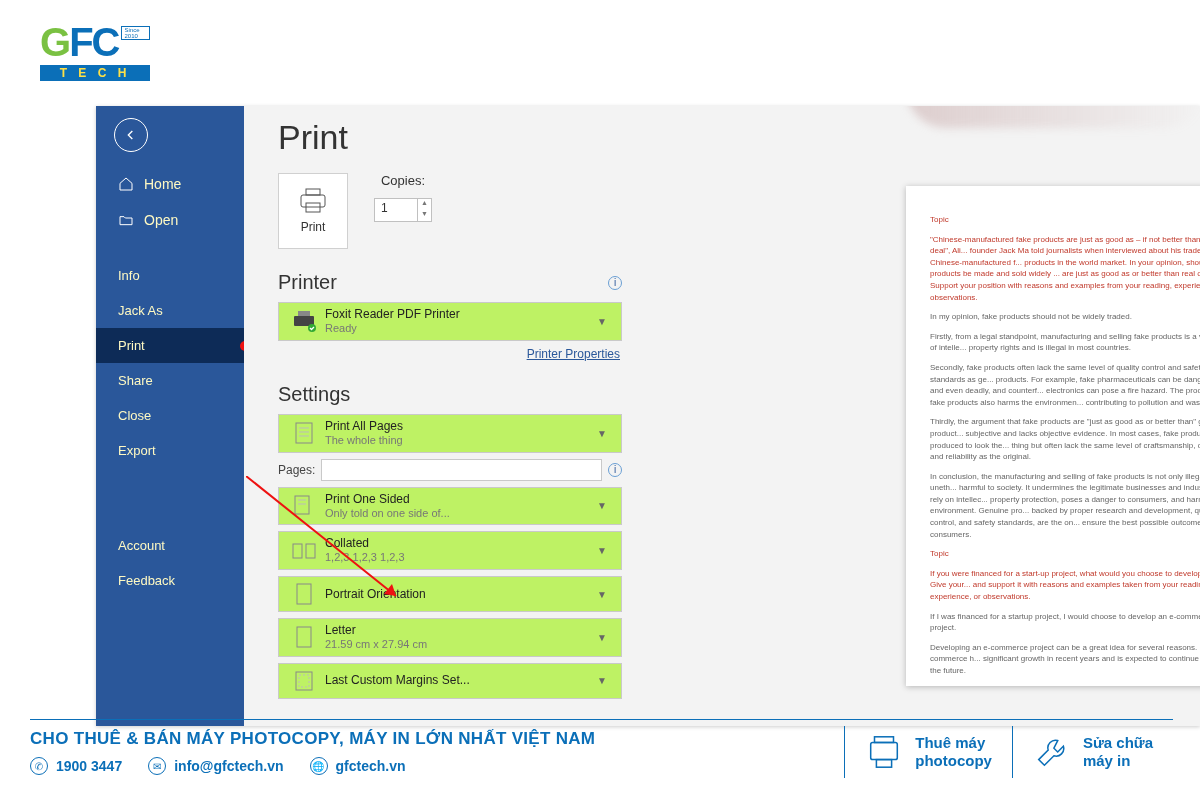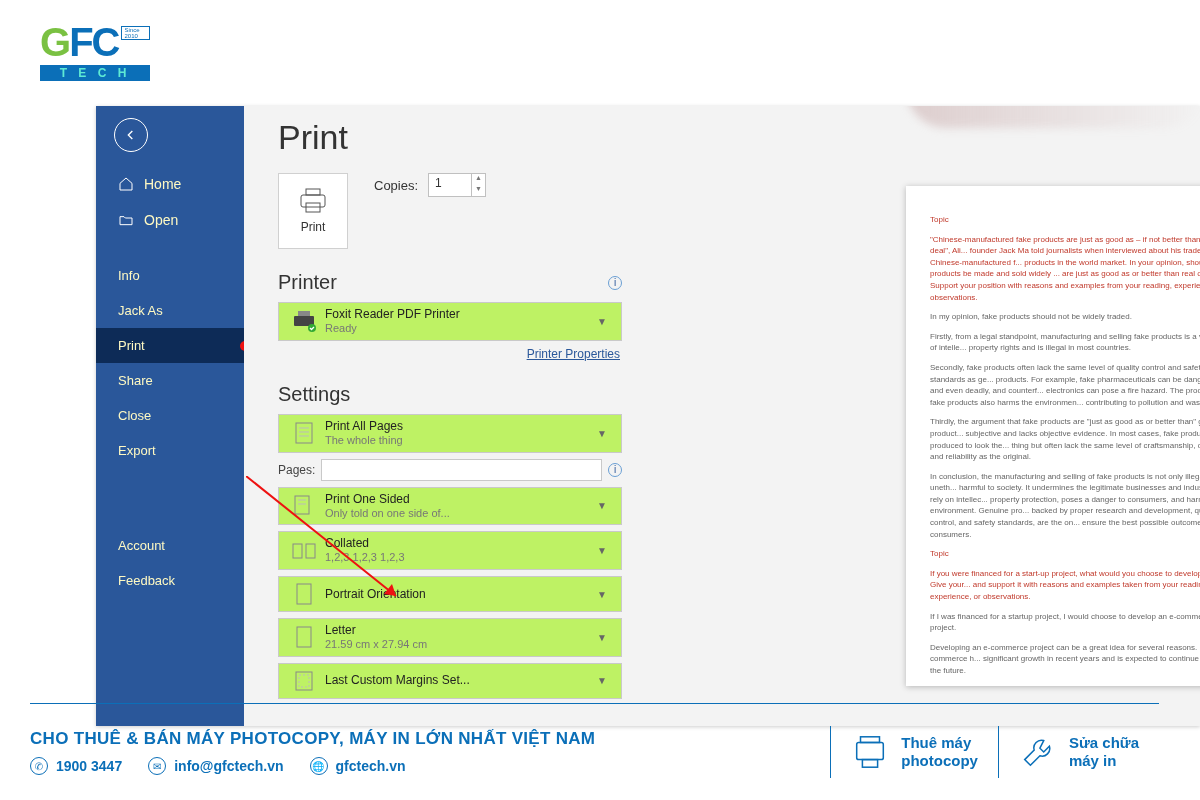--- a/index.html
+++ b/index.html
@@ -4,41 +4,41 @@
 <style>
   * { box-sizing: border-box; margin: 0; padding: 0; }
   body { font-family: "Segoe UI", Arial, sans-serif; background: #fff; width: 1200px; height: 800px; position: relative; overflow: hidden; }
 
   
   .logo { position: absolute; top: 20px; left: 40px; width: 110px; }
   .logo-top { display: flex; align-items: baseline; }
   .logo-g { color: #7ac142; font-weight: 900; font-size: 40px; letter-spacing: -2px; }
   .logo-fc { color: #0b6fb8; font-weight: 900; font-size: 40px; letter-spacing: -2px; }
   .logo-badge { font-size: 6px; color: #0b6fb8; border: 1px solid #0b6fb8; padding: 0 2px; margin-left: 3px; align-self: flex-start; margin-top: 6px; }
-  .logo-tech { background: #0b6fb8; color: #5eead4; font-weight: 700; font-size: 12px; letter-spacing: 4px; text-align: center; padding: 1px 0; }
+  .logo-tech { background: #0b6fb8; color: #fde047; font-weight: 700; font-size: 12px; letter-spacing: 4px; text-align: center; padding: 1px 0; }
 
   
   .shot { position: absolute; top: 106px; left: 96px; right: 0; height: 620px; background: #f3f3f3; overflow: hidden; box-shadow: 0 1px 4px rgba(0,0,0,.2); }
 
   
   .side { position: absolute; left: 0; top: 0; width: 148px; height: 100%; background: #2a579a; color: #fef9c3; font-size: 14px; }
   .side-back { width: 34px; height: 34px; border: 1.5px solid #fff; border-radius: 50%; margin: 12px 0 14px 18px; display: flex; align-items: center; justify-content: center; }
   .side-item { padding: 10px 0 10px 22px; display: flex; align-items: center; gap: 10px; cursor: pointer; }
   .side-item.sub { padding-left: 22px; font-size: 13px; }
   .side-item.sel { background: #0d2b57; position: relative; }
   .side-spacer { height: 20px; }
   .icon16 { width: 16px; height: 16px; flex: none; }
   .pointer-dot { position:absolute; right:-6px; top:50%; width:10px; height:10px; background:#e11; border-radius:50%; transform:translateY(-50%); }
 
   
   .pane { position: absolute; left: 148px; top: 0; width: 400px; height: 100%; background: #f3f3f3; padding: 12px 22px 0 34px; }
   .pane h1 { font-weight: 300; font-size: 34px; color: #333; margin-bottom: 16px; }
   .print-row { display: flex; align-items: flex-start; gap: 26px; }
   .print-btn { width: 70px; height: 76px; background:#fff; border:1px solid #d0d0d0; display:flex; flex-direction:column; align-items:center; justify-content:center; gap:6px; font-size:12px; color:#333; }
-  .copies { display:flex; align-items:center; gap:10px; font-size:13px; color:#333; }
+  .copies { display:flex; align-items:center; gap:10px; font-size:13px; color:#333;flex-direction:column; }
   .copies-box { width: 58px; height: 24px; border:1px solid #c0c0c0; background:#fff; display:flex; }
   .copies-val { flex:1; padding:2px 6px; font-size:12px; }
   .copies-spin { width:14px; border-left:1px solid #c0c0c0; display:flex; flex-direction:column; }
   .copies-spin div { flex:1; font-size:7px; color:#777; text-align:center; }
 
   .sect-head { font-size: 20px; font-weight:400; color:#333; margin: 22px 0 8px; display:flex; justify-content:space-between; align-items:center; }
   .info-i { width:14px;height:14px;border:1px solid #6a9fd4;border-radius:50%;color:#2a579a;font-size:10px;text-align:center;line-height:12px; }
 
   .combo { display:flex; align-items:center; background:#bef264; border:1px solid #c9c9c9; padding:4px 12px; gap:8px; margin-bottom:6px; }
   .combo-icon { width:26px; height:26px; flex:none; display:flex;align-items:center;justify-content:center;}
@@ -56,21 +56,21 @@
   .preview { position:absolute; left:560px; top:0; right:0; bottom:0; background:#f3f3f3; }
   .page { position:absolute; left:250px; top:80px; width:355px; height:500px; background:#fff; padding:28px 24px 24px; box-shadow:0 1px 6px rgba(0,0,0,.25); font-size:8px; color:#666; line-height:1.45; }
   .page .red { color:#c0392b; }
   .page p { margin-bottom:8px; }
   .page-stripe { position:absolute; left:250px; top:-18px; width:300px; height:40px; background:linear-gradient(90deg, rgba(200,170,170,.5), rgba(200,170,170,0)); border-radius:0 0 40px 40px; filter:blur(4px); }
 
   
   .arrow { position:absolute; left:150px; top:370px; pointer-events:none; }
 
   
-  .footer { position:absolute; left:30px; right:41px; bottom:22px; border-top:1px solid #0b6fb8; padding-top:22px; display:flex; align-items:center; }
+  .footer { position:absolute; left:30px; right:27px; bottom:22px; border-top:1px solid #0b6fb8; padding-top:6px; display:flex; align-items:center; }
   .f-left { flex: 1 1 auto; }
   .f-left h3 { color:#0b6fb8; font-size:17px; font-weight:800; letter-spacing:.3px; }
   .f-contacts { display:flex; gap:26px; margin-top:8px; align-items:center; color:#0b6fb8; font-size:14px; }
   .f-ci { display:flex; align-items:center; gap:8px; }
   .circ { width:18px;height:18px;border:1.5px solid #0b6fb8;border-radius:50%;display:flex;align-items:center;justify-content:center;font-size:10px; }
   .f-box { display:flex; align-items:center; gap:12px; padding:0 20px; border-left:1px solid #0b6fb8; height:52px; color:#0b6fb8; font-weight:700; font-size:15px; line-height:1.2;justify-content:center; }
   .f-box svg { width:38px; height:38px; }
 
   svg { display:block; }
 </style>

